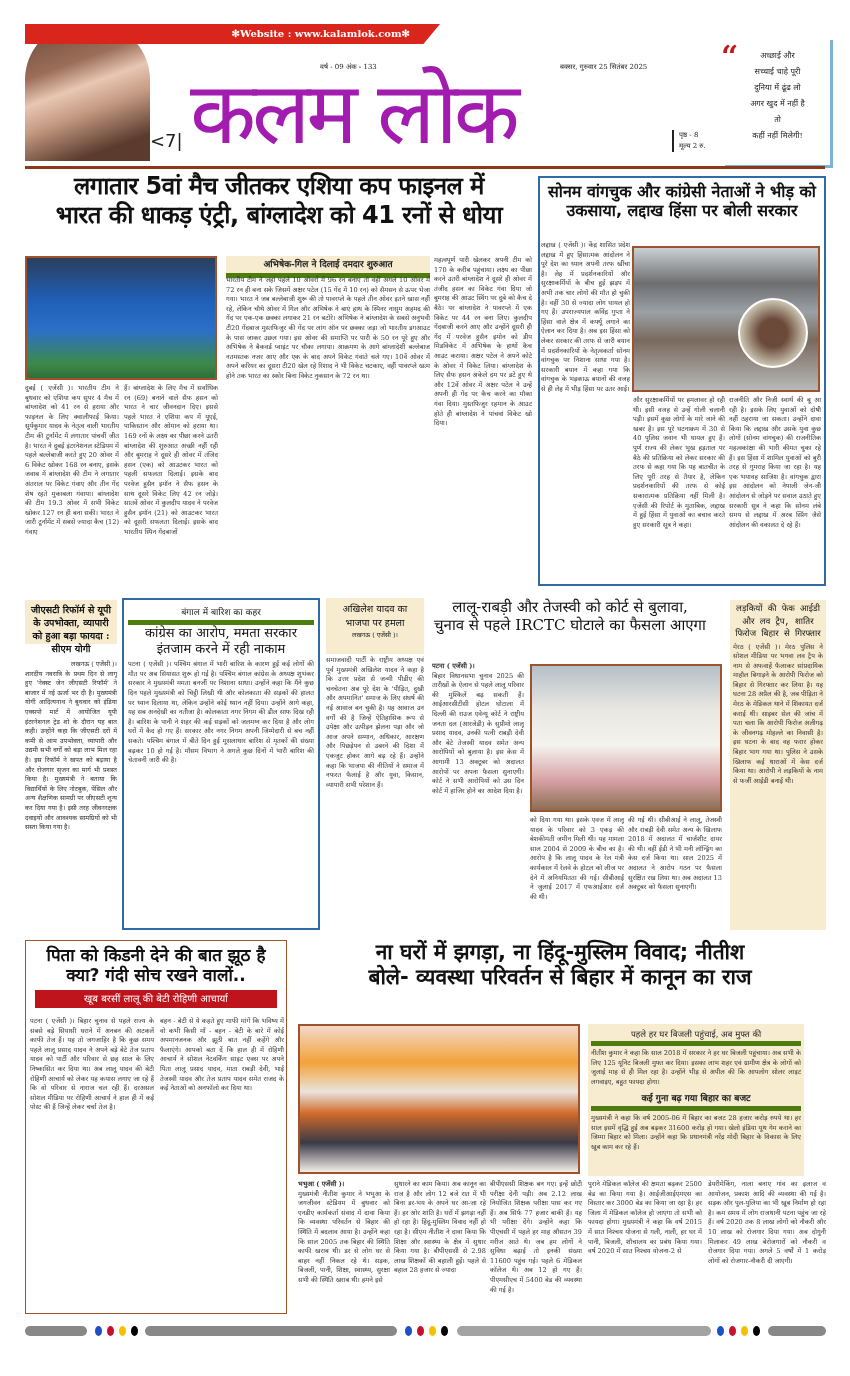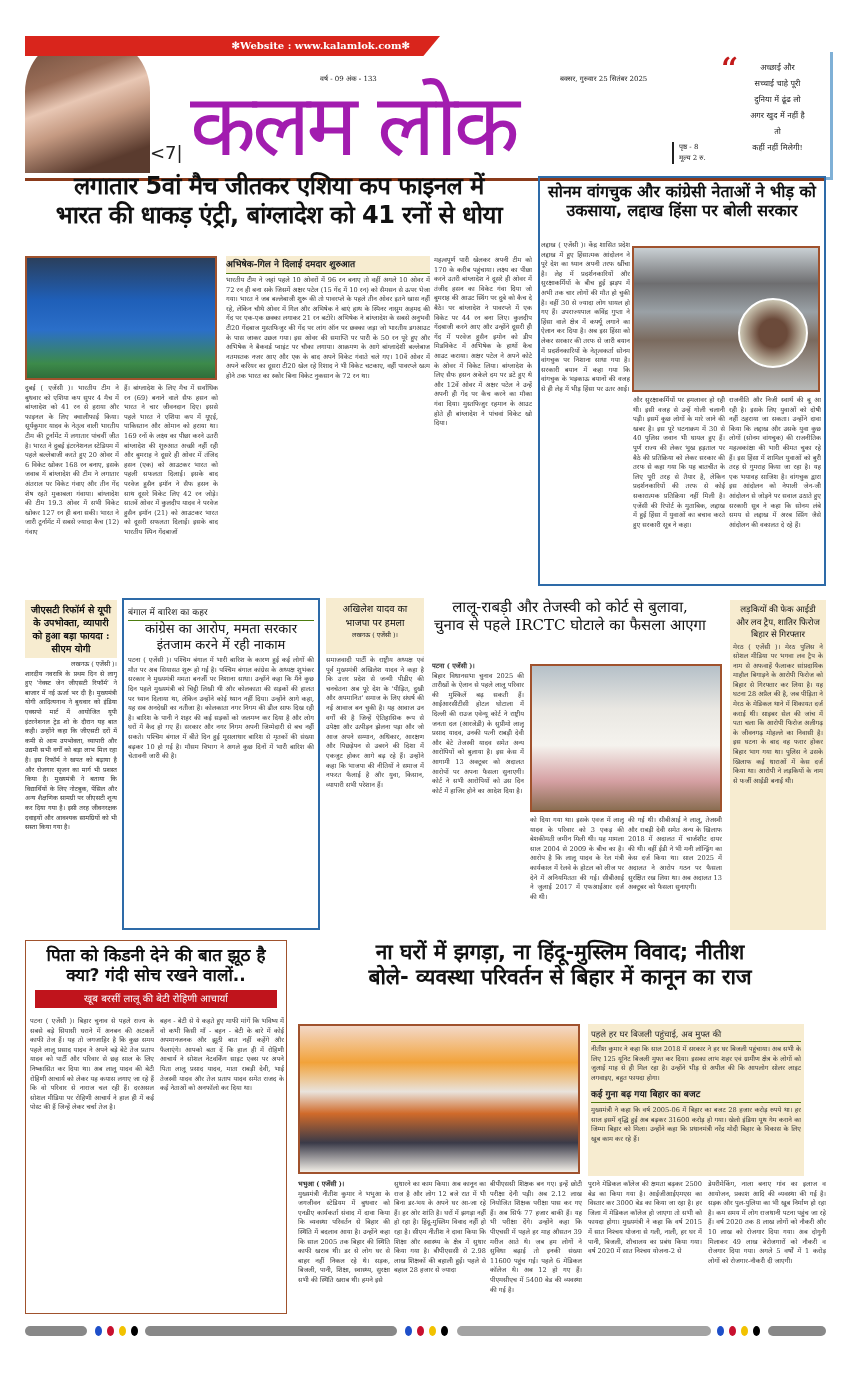--- a/index.html
+++ b/index.html
@@ -1,37 +1,37 @@
 <!DOCTYPE html>
 <html><head>
 <meta charset="utf-8">
 <style>
 *{box-sizing:border-box;margin:0;padding:0}
 body{width:850px;height:1376px;background:#fff;font-family:"DejaVu Serif",serif;color:#222;overflow:hidden;position:relative}
 .abs{position:absolute}
-.masthead{left:0;top:12px;width:730px;height:170px}
+.masthead{left:0;top:0;width:730px;height:170px}
 .webbar{left:25px;top:24px;width:415px;height:20px;background:#d9251c;clip-path:polygon(0 0,100% 0,96% 100%,0 100%);color:#fff;font-size:10px;font-weight:bold;text-align:right;padding-right:30px;line-height:20px}
 .portrait{left:25px;top:26px;width:125px;height:135px;background:linear-gradient(160deg,#6b4a3a 0%,#9b6e58 30%,#e8c7b4 45%,#c59a82 60%,#5a3b2e 85%);border-radius:40% 40% 0 0}
 .logo{left:190px;top:68px;font-family:"DejaVu Sans",sans-serif;font-weight:400;font-size:86px;color:#a21caf;letter-spacing:-4px;line-height:90px}
 .meta-l{left:320px;top:62px;font-size:7px}
 .meta-r{left:560px;top:62px;font-size:7px}
 .pg7{left:150px;top:130px;font-size:18px;font-family:"DejaVu Sans",sans-serif}
 .prc{left:672px;top:130px;font-size:7px;line-height:11px;border-left:2px solid #222;padding-left:5px}
 .quote{left:725px;top:40px;width:108px;height:128px;border:3px solid #7fb0d6;border-left:none;border-top:none;background:#fff;padding:8px 4px;text-align:center;font-size:8px;line-height:16px}
 .quote .q{position:absolute;left:-4px;top:2px;color:#c21a1a;font-size:30px;font-weight:bold;line-height:30px}
 .rule{left:25px;top:166px;width:800px;height:3px;background:#8a3a1a}
 .h1{font-family:"DejaVu Sans",sans-serif;font-weight:bold;color:#111;text-align:center;line-height:1.2}
 .txt{font-size:6.6px;line-height:9.6px;text-align:justify;color:#333;overflow:hidden}
 .col{position:absolute}
 .photo{position:absolute;border:2px solid #a0522d}
 .boxbeige{background:#f7ecd0}
 .boxblue{border:2px solid #2e6ba8}
 .strip{position:absolute;height:10px;border-radius:5px;background:#888}
 .dot{position:absolute;width:7px;height:10px;border-radius:50%}
-.sub{font-weight:bold;font-size:10px;border-bottom:1px solid #4d7c0f}
+.sub{font-weight:bold;text-align:center;font-size:10px;border-bottom:5px solid #4d7c0f}
 </style>
 </head>
 <body>
 
 <div class="abs masthead">
   <div class="abs portrait"></div>
   <div class="abs webbar">✻Website : www.kalamlok.com✻</div>
   <div class="abs meta-l">वर्ष - 09  अंक - 133</div>
   <div class="abs meta-r">बक्सर, गुरुवार 25 सितंबर 2025</div>
   <div class="abs logo">कलम लोक</div>
@@ -71,21 +71,21 @@
     <div class="h1" style="font-size:16px">उकसाया, लद्दाख हिंसा पर बोली सरकार</div>
   </div>
 </div>
 <div class="col txt" style="left:541px;top:241px;width:89px;height:336px">लद्दाख ( एजेंसी )। केंद्र शासित प्रदेश लद्दाख में हुए हिंसात्मक आंदोलन ने पूरे देश का ध्यान अपनी तरफ खींचा है। लेह में प्रदर्शनकारियों और सुरक्षाकर्मियों के बीच हुई झड़प में अभी तक चार लोगों की मौत हो चुकी है। वहीं 30 से ज्यादा लोग घायल हो गए हैं। उपराज्यपाल कविंद्र गुप्ता ने हिंसा वाले क्षेत्र में कर्फ्यू लगाने का ऐलान कर दिया है। अब इस हिंसा को लेकर सरकार की तरफ से जारी बयान में प्रदर्शनकारियों के नेतृत्वकर्ता सोनम वांगचुक पर निशाना साधा गया है। सरकारी बयान में कहा गया कि वांगचुक के भड़काऊ बयानों की वजह से ही लेह में भीड़ हिंसा पर उतर आई।</div>
 <div class="photo" style="left:632px;top:246px;width:188px;height:146px;background:linear-gradient(180deg,#c9d0d4 0%,#6e6e70 25%,#9aa1a6 45%,#7a6a5e 65%,#b7b9b8 100%)">
   <div style="position:absolute;right:10px;top:50px;width:70px;height:70px;border-radius:50%;background:radial-gradient(circle,#6b4a3a 30%,#c9c3b0 70%);border:2px solid #fff"></div>
 </div>
 <div class="col txt" style="left:633px;top:396px;width:92px;height:180px">और सुरक्षाकर्मियों पर हमलावर हो रही थी। इसी वजह से उन्हें गोली चलानी पड़ी। इसमें कुछ लोगों के मारे जाने की खबर है। इस पूरे घटनाक्रम में 30 से 40 पुलिस जवान भी घायल हुए हैं। पूर्ण राज्य की लेकर भूख हड़ताल पर बैठे की प्रतिक्रिया को लेकर सरकार की तरफ से कहा गया कि यह बातचीत के लिए पूरी तरह से तैयार है, लेकिन प्रदर्शनकारियों की तरफ से कोई सकारात्मक प्रतिक्रिया नहीं मिली है। एजेंसी की रिपोर्ट के मुताबिक, लद्दाख में हुई हिंसा में युवाओं का बचाव करते हुए सरकारी सूत्र ने कहा।</div>
 <div class="col txt" style="left:729px;top:396px;width:92px;height:180px">राजनीति और निजी स्वार्थ की बू आ रही है। इसके लिए युवाओं को दोषी नहीं ठहराया जा सकता। उन्होंने दावा किया कि लद्दाख और उसके युवा कुछ लोगों (सोनम वांगचुक) की राजनीतिक महत्वकांक्षा की भारी कीमत चुका रहे हैं। इस हिंसा में शामिल युवाओं को बुरी तरह से गुमराह किया जा रहा है। यह एक भयावह साजिश है। वांगचुक द्वारा इस आंदोलन को नेपाली जेन-जी आंदोलन से जोड़ने पर सवाल उठाते हुए सरकारी सूत्र ने कहा कि सोनम लंबे समय से लद्दाख में अरब स्प्रिंग जैसे आंदोलन की वकालत दे रहे हैं।</div>
 
-<div class="col boxbeige" style="left:25px;top:600px;width:92px;height:58px;padding:3px">
+<div class="col boxbeige" style="left:25px;top:600px;width:92px;height:44px;padding:3px">
   <div class="h1" style="font-size:9.5px;font-weight:bold;line-height:13px;font-family:'DejaVu Serif',serif">जीएसटी रिफॉर्म से यूपी के उपभोक्ता, व्यापारी को हुआ बड़ा फायदा : सीएम योगी</div>
 </div>
 <div class="col txt" style="left:25px;top:660px;width:92px;height:270px;font-size:6.4px">
   <div style="text-align:right">लखनऊ ( एजेंसी )।</div>
   <div>शारदीय नवरात्रि के प्रथम दिन से लागू हुए 'नेक्स्ट जेन जीएसटी रिफॉर्म' ने बाजार में नई ऊर्जा भर दी है। मुख्यमंत्री योगी आदित्यनाथ ने बुधवार को इंडिया एक्सपो मार्ट में आयोजित यूपी इंटरनेशनल ट्रेड शो के दौरान यह बात कही। उन्होंने कहा कि जीएसटी दरों में कमी से आम उपभोक्ता, व्यापारी और उद्यमी सभी वर्गों को बड़ा लाभ मिल रहा है। इस रिफॉर्म ने खपत को बढ़ाया है और रोजगार सृजन का मार्ग भी प्रशस्त किया है। मुख्यमंत्री ने बताया कि विद्यार्थियों के लिए नोटबुक, पेंसिल और अन्य शैक्षणिक सामग्री पर जीएसटी शून्य कर दिया गया है। इसी तरह जीवनरक्षक दवाइयों और आवश्यक सामग्रियों को भी सस्ता किया गया है।</div>
 </div>
 
 <div class="col boxblue" style="left:122px;top:598px;width:198px;height:332px;padding:4px">
   <div class="sub" style="font-weight:normal;font-size:9px;line-height:16px">बंगाल में बारिश का कहर</div>
   <div>
@@ -107,21 +107,21 @@
 </div>
 <div class="col txt" style="left:432px;top:662px;width:92px;height:268px">
   <div style="font-weight:bold">पटना ( एजेंसी )।</div>
   <div>बिहार विधानसभा चुनाव 2025 की तारीखों के ऐलान से पहले लालू परिवार की मुश्किलें बढ़ सकती हैं। आईआरसीटीसी होटल घोटाला में दिल्ली की राउज एवेन्यू कोर्ट ने राष्ट्रीय जनता दल (आरजेडी) के सुप्रीमो लालू प्रसाद यादव, उनकी पत्नी राबड़ी देवी और बेटे तेजस्वी यादव समेत अन्य आरोपियों को बुलाया है। इस केस में आगामी 13 अक्टूबर को अदालत आरोपों पर अपना फैसला सुनाएगी। कोर्ट ने सभी आरोपियों को उस दिन कोर्ट में हाजिर होने का आदेश दिया है।</div>
 </div>
 <div class="photo" style="left:530px;top:664px;width:192px;height:148px;background:linear-gradient(180deg,#b5c0c8 0%,#e9e7e2 30%,#f5f3ee 55%,#d5a0a3 80%,#8a6e52 100%)"></div>
 <div class="col txt" style="left:530px;top:816px;width:94px;height:114px">को दिया गया था। इसके एवज में लालू यादव के परिवार को 3 एकड़ की बेशकीमती जमीन मिली थी। यह मामला साल 2004 से 2009 के बीच का है। आरोप है कि लालू यादव के रेल मंत्री कार्यकाल में रेलवे के होटल को लीज पर देने में अनियमितता की गई। सीबीआई ने जुलाई 2017 में एफआईआर दर्ज की थी।</div>
 <div class="col txt" style="left:628px;top:816px;width:94px;height:114px">की गई थी। सीबीआई ने लालू, तेजस्वी और राबड़ी देवी समेत अन्य के खिलाफ 2018 में अदालत में चार्जशीट दायर की थी। वहीं ईडी ने भी मनी लॉन्ड्रिंग का केस दर्ज किया था। साल 2025 में अदालत ने आरोप गठन पर फैसला सुरक्षित रख लिया था। अब अदालत 13 अक्टूबर को फैसला सुनाएगी।</div>
 
 <div class="col boxbeige" style="left:730px;top:600px;width:96px;height:330px;padding:3px">
-  <div class="h1" style="font-size:8.6px;font-weight:normal;line-height:12.5px;font-family:Liberation Sans, sans-serif">लड़कियों की फेक आईडी और लव ट्रैप, शातिर फिरोज बिहार से गिरफ्तार</div>
+  <div class="h1" style="font-size:8.6px;font-weight:normal;line-height:12.5px;font-family:Liberation Mono, monospace">लड़कियों की फेक आईडी और लव ट्रैप, शातिर फिरोज बिहार से गिरफ्तार</div>
   <div class="txt" style="margin-top:2px;height:268px">मेरठ ( एजेंसी )। मेरठ पुलिस ने सोशल मीडिया पर भगवा लव ट्रैप के नाम से अफवाहें फैलाकर सांप्रदायिक माहौल बिगाड़ने के आरोपी फिरोज को बिहार से गिरफ्तार कर लिया है। यह घटना 28 अप्रैल की है, जब पीड़िता ने मेरठ के मेडिकल थाने में शिकायत दर्ज कराई थी। साइबर सेल की जांच में पता चला कि आरोपी फिरोज अलीगढ़ के जीवनगढ़ मोहल्ले का निवासी है। इस घटना के बाद वह फरार होकर बिहार भाग गया था। पुलिस ने उसके खिलाफ कई धाराओं में केस दर्ज किया था। आरोपी ने लड़कियों के नाम से फर्जी आईडी बनाई थी।</div>
 </div>
 
 <div class="col" style="left:25px;top:940px;width:262px;height:374px;border:1px solid #a0522d">
   <div style="padding:4px 2px">
     <div class="h1" style="font-size:17px">पिता को किडनी देने की बात झूठ है</div>
     <div class="h1" style="font-size:17px">क्या? गंदी सोच रखने वालों..</div>
   </div>
   <div style="background:#c0141c;color:#fff;text-align:center;font-size:10px;line-height:18px;margin:0 9px">खूब बरसीं लालू की बेटी रोहिणी आचार्या</div>
   <div class="txt" style="position:absolute;left:4px;top:76px;width:124px;height:292px">पटना ( एजेंसी )। बिहार चुनाव से पहले राज्य के सबसे बड़े सियासी घराने में अनबन की अटकलें काफी तेज हैं। यह तो जगजाहिर है कि कुछ समय पहले लालू प्रसाद यादव ने अपने बड़े बेटे तेज प्रताप यादव को पार्टी और परिवार से छह साल के लिए निष्कासित कर दिया था। अब लालू यादव की बेटी रोहिणी आचार्य को लेकर यह कयास लगाए जा रहे हैं कि वो परिवार से नाराज चल रही हैं। दरअसल सोशल मीडिया पर रोहिणी आचार्य ने हाल ही में कई पोस्ट की हैं जिन्हें लेकर चर्चा तेज है।</div>

